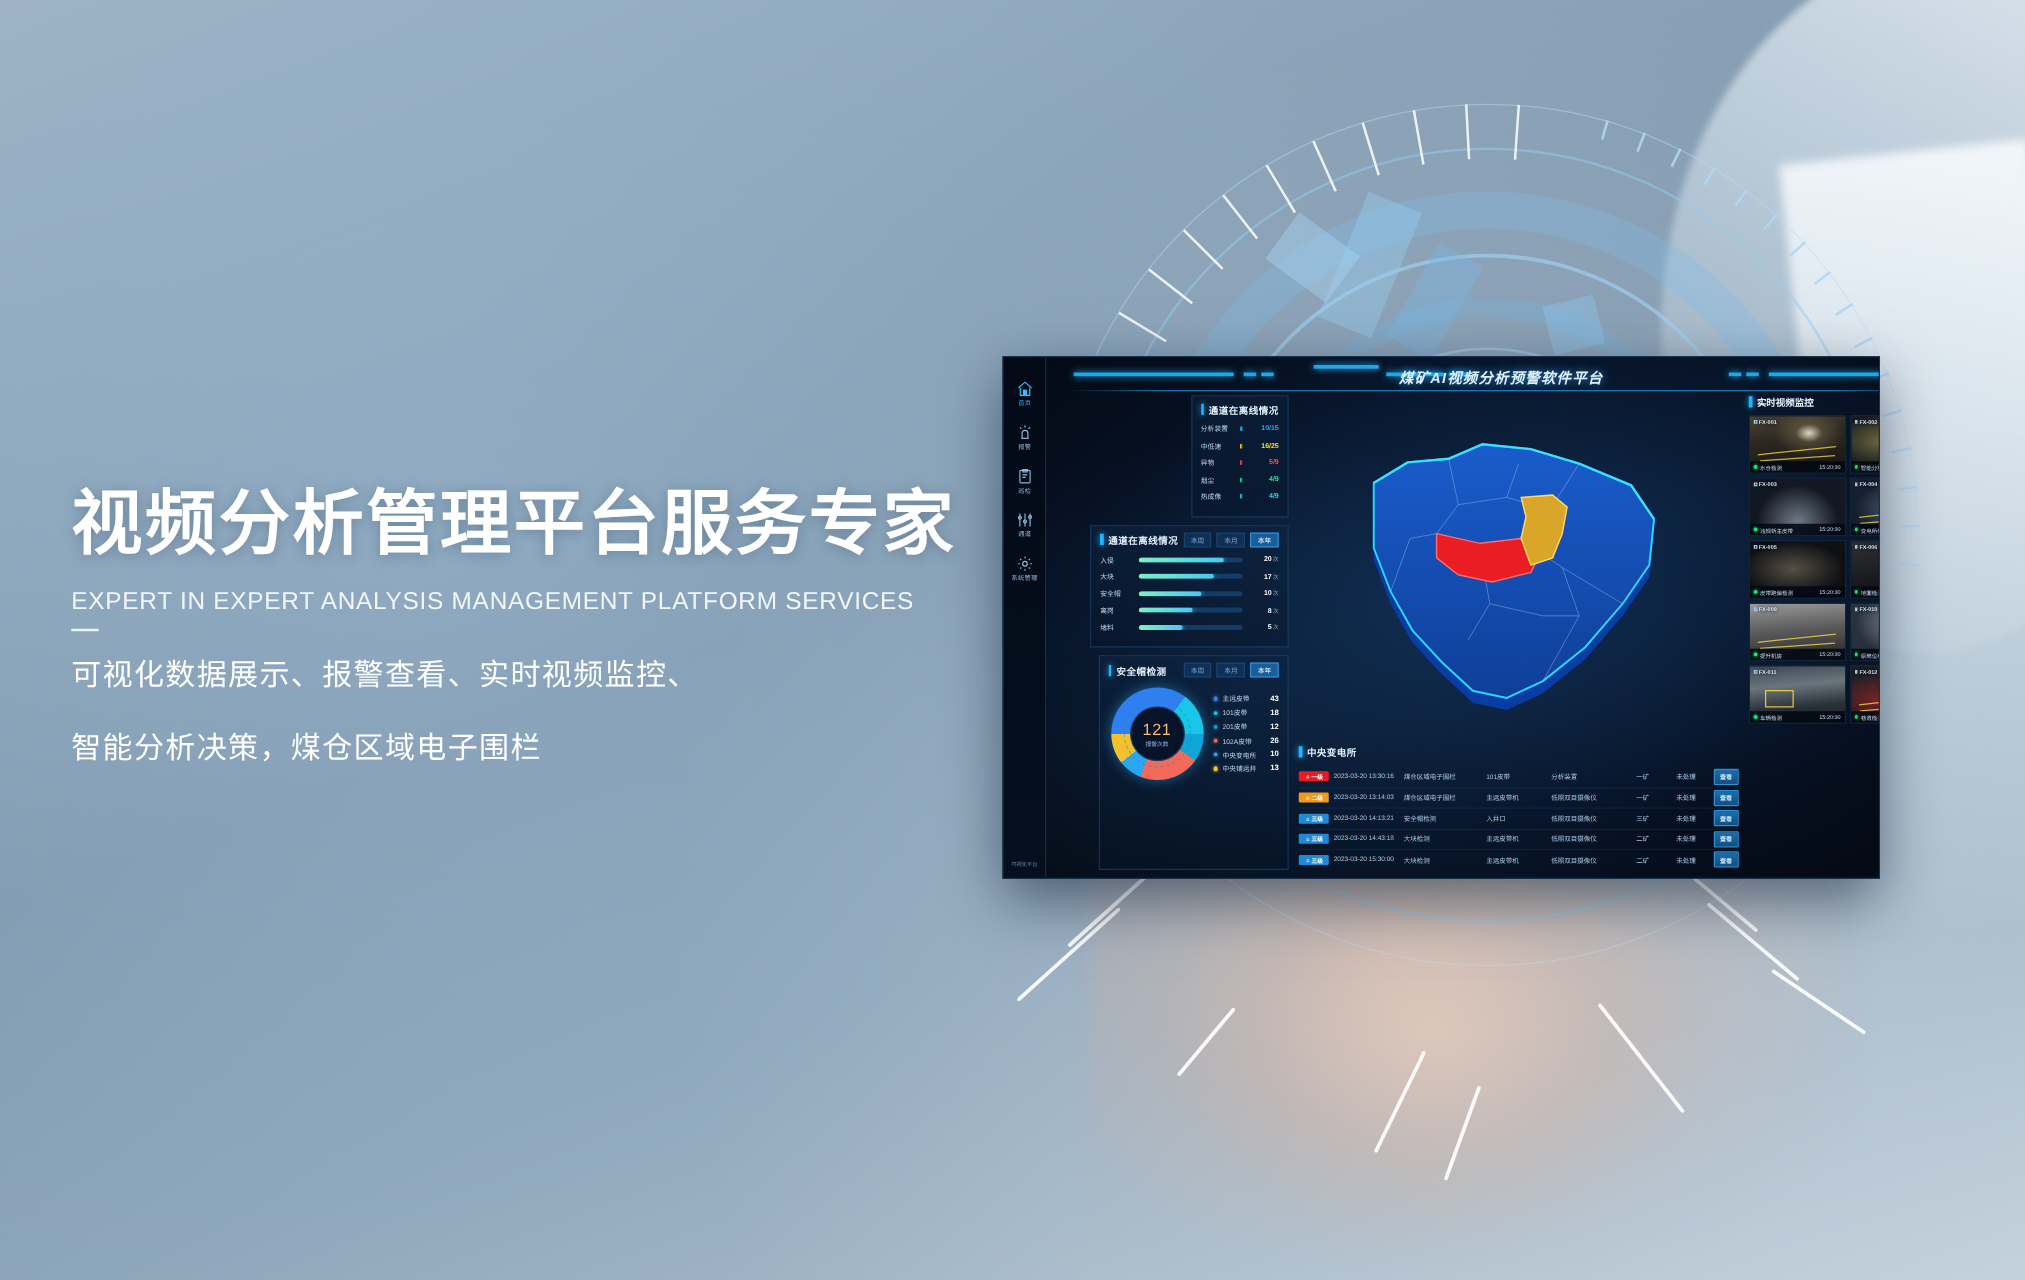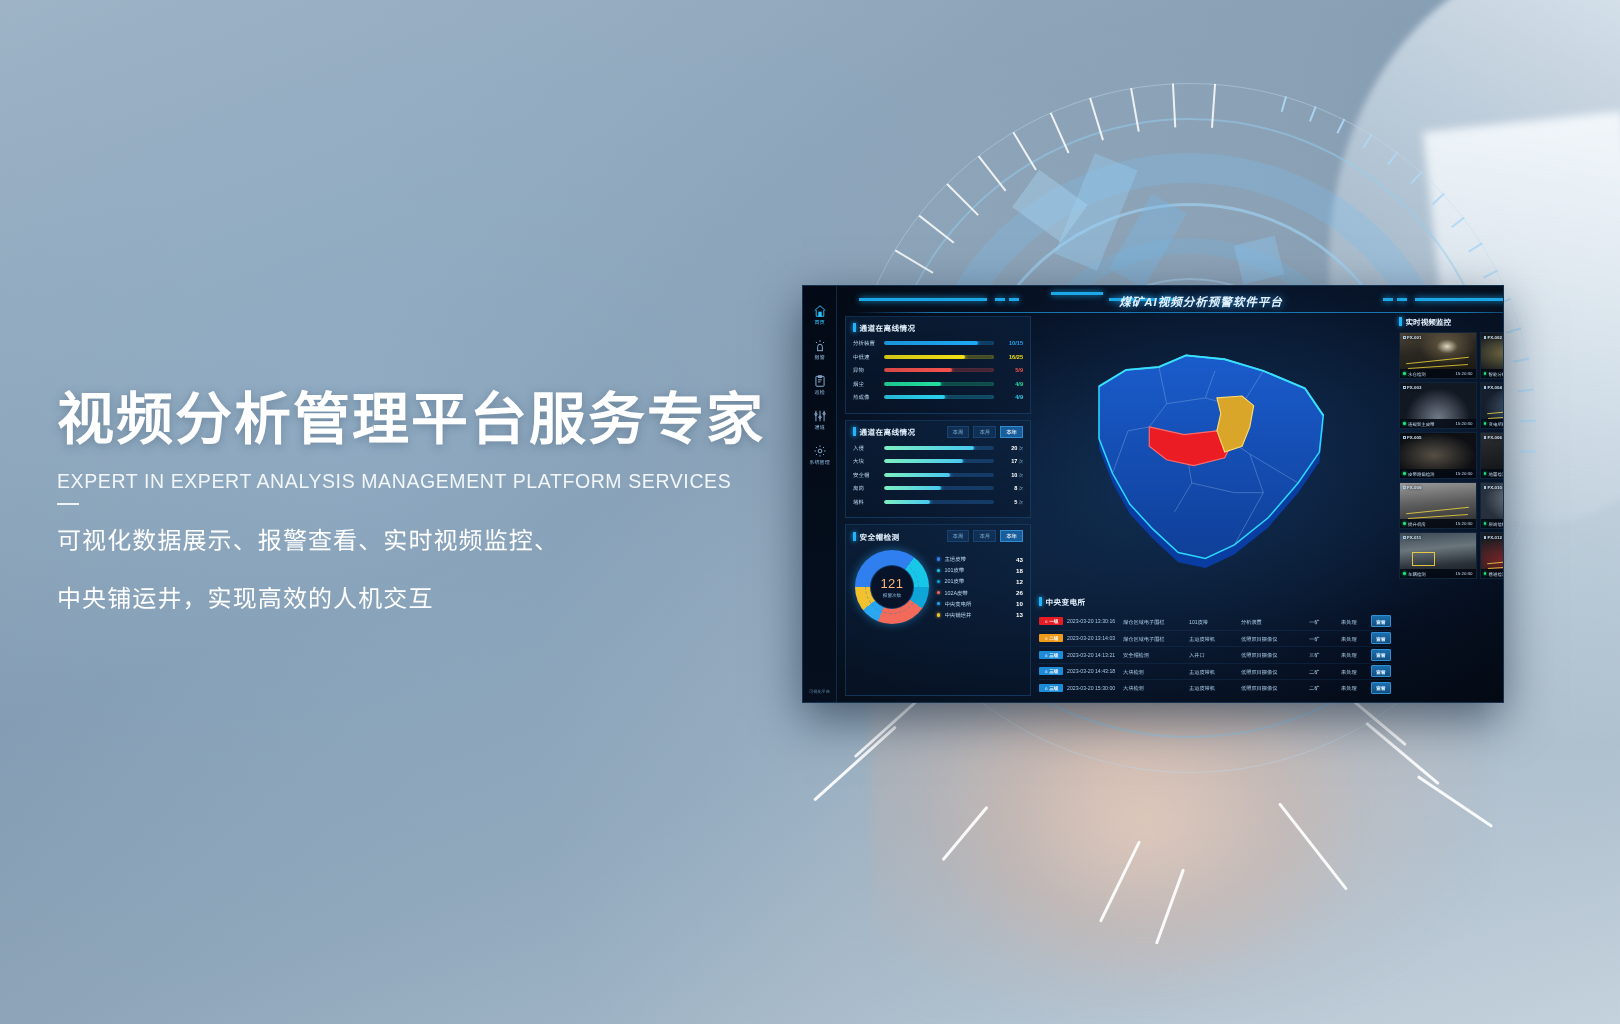--- a/index.html
+++ b/index.html
@@ -140,21 +140,21 @@
   .hdeco.d6 { left:302px; width:16px; }
   .hdeco.d7 { left:322px; width:16px; }
   .hdeco.d8 { right:22px; width:128px; }
   .hdeco.d9 { right:158px; width:10px; }
   .hdeco.d10 { right:172px; width:10px; }
   .hline { position:absolute; left:16px; right:16px; top:26px; height:1px;
     background:linear-gradient(90deg, rgba(30,140,210,0) 0%, rgba(30,150,220,0.75) 12%, rgba(30,150,220,0.75) 88%, rgba(30,140,210,0) 100%); }
 
   .body { flex:1; display:flex; padding:0 8px 6px 8px; gap:6px; position:relative; }
 
-  .col-left { width:186px; flex:0 0 186px; display:flex; flex-direction:column; gap:6px; }
+  .col-left { width:186px; flex:0 0 186px; display:flex; flex-direction:column; gap:6px;align-items:flex-end; }
   .col-mid { flex:1; display:flex; flex-direction:column; position:relative; }
   .col-right { width:158px; flex:0 0 158px; display:flex; flex-direction:column; }
 
   .panel {
     background:linear-gradient(180deg, rgba(12,34,62,0.62) 0%, rgba(7,20,40,0.45) 100%);
     border:1px solid rgba(35,95,150,0.38);
     padding:5px 7px 6px 7px; position:relative;
   }
   .panel.plain { background:transparent; border:none; padding:4px 2px; }
 
@@ -325,21 +325,21 @@
   <div class="beam b7"></div>
   <div class="beam b8"></div>
   <div class="beam b9"></div>
 </div>
 
 <div class="hero">
   <h1>视频分析管理平台服务专家</h1>
   <div class="sub">EXPERT IN EXPERT ANALYSIS MANAGEMENT PLATFORM SERVICES</div>
   <div class="rule"></div>
   <div class="desc">可视化数据展示、报警查看、实时视频监控、</div>
-  <div class="desc">中央铺运井，实现高效的人机交互</div>
+  <div class="desc">智能分析决策，煤仓区域电子围栏</div>
 </div>
 
 <div class="monitor">
   <div class="screen">
 
     <div class="side">
       <div class="side-item active">
         <span>
           <svg viewBox="0 0 24 24" fill="none" stroke="#8fb6d8" stroke-width="1.6">
             <path d="M3 11 L12 3 L21 11"></path>

